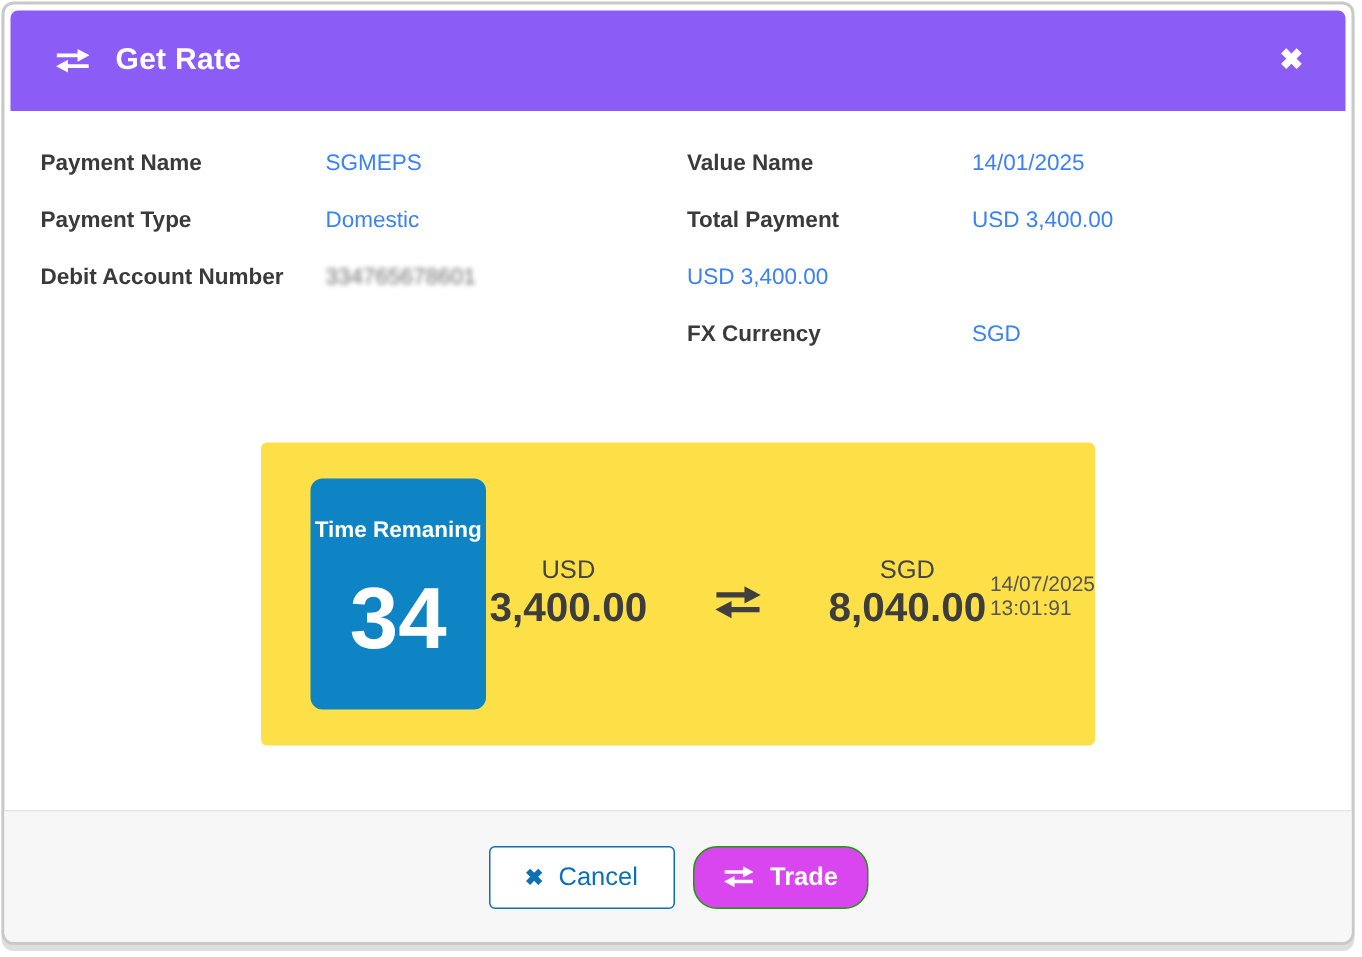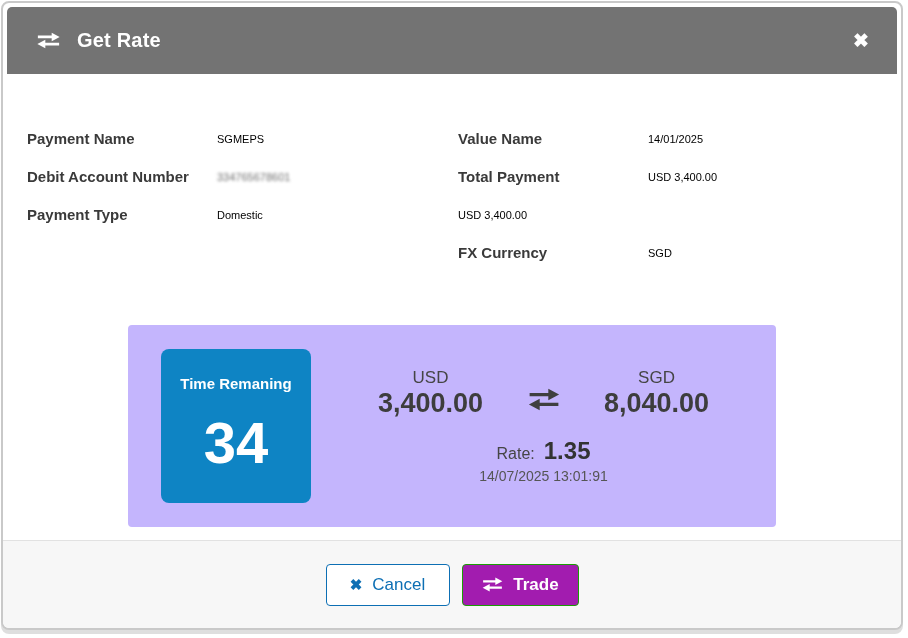--- a/index.html
+++ b/index.html
@@ -7,48 +7,48 @@
   .stage { position:relative; width:908px; height:638px; overflow:hidden; }
 
   .dialog {
     position:absolute; left:1px; top:1px; width:902px; height:629px;
     background:#ffffff; border:2px solid #c9c9c9; border-radius:8px;
     box-shadow:0 4px 0 rgba(0,0,0,.13);
   }
 
   
   .modal-header {
-    margin:4px 4px 0 4px; height:67px; background:#737373;
+    margin:4px 4px 0 4px; height:67px; background:#8b5cf6;
     border-radius:5px 5px 0 0; display:flex; align-items:center; padding:0 28px;
     color:#ffffff;
   }
   .hdr-icon { display:flex; align-items:center; margin-right:15px; color:#ffffff; }
   .hdr-title { font-size:20px; font-weight:700; letter-spacing:.2px; }
   .hdr-close { margin-left:auto; font-size:19px; font-weight:700; cursor:pointer; line-height:1; }
 
   
-  .details { display:grid; grid-template-columns:1fr 1fr; padding:55px 24px 0 24px; column-gap:12px; }
+  .details { display:grid; grid-template-columns:1fr 1fr; padding:25px 24px 0 24px; column-gap:12px; }
   .drow { display:flex; margin-bottom:18px; line-height:20px; }
   .lbl { width:190px; flex:0 0 190px; font-size:15px; font-weight:700; color:#3a3a3a; }
-  .val { font-size:11px; color:#000000; }
+  .val { font-size:15px; color:#3b82f6; }
   .masked { filter:blur(1.7px); color:#6f6f6f; }
 
   
   .rate-panel {
-    width:648px; height:202px; margin:44px auto 16px auto; background:#c4b5fd;
+    width:556px; height:202px; margin:44px auto 16px auto; background:#fde047;
     border-radius:4px; display:flex; align-items:center; padding-left:33px;
   }
   .timer-tile {
     width:150px; height:154px; background:#0e84c4; border-radius:8px; color:#ffffff;
     display:flex; flex-direction:column; align-items:center;
   }
   .timer-label { font-size:15px; font-weight:600; margin-top:26px; }
   .timer-value { font-size:58px; font-weight:700; line-height:1; margin-top:22px; }
 
-  .rate-right { flex:1; display:flex; flex-direction:column; align-items:center; }
+  .rate-right { flex:1; display:flex; flex-direction:row; align-items:center; }
   .currency-row { display:flex; align-items:flex-start; gap:40px; }
   .cur-block { text-align:center; min-width:110px; }
   .cur-label { font-size:17px; color:#454545; }
   .cur-amount { font-size:27px; font-weight:700; color:#3d3d3d; line-height:1.15; }
   .swap-dark { color:#3f3f3f; margin-top:20px; display:flex; }
 
   .rate-row { margin-top:17px; display:flex; align-items:baseline; gap:9px; }
   .rate-label { font-size:16px; color:#454545; }
   .rate-value { font-size:24px; font-weight:700; color:#333333; }
   .timestamp { font-size:14px; color:#555555; margin-top:3px; }
@@ -60,22 +60,22 @@
     display:flex; align-items:center; justify-content:center; gap:12px;
   }
   button { font-family:"Liberation Sans", sans-serif; cursor:pointer; }
   .btn-cancel {
     width:124px; height:42px; background:#ffffff; border:1px solid #0d6fb4;
     border-radius:4px; color:#0d6fb4; font-size:17px;
     display:flex; align-items:center; justify-content:center; gap:10px;
   }
   .btn-cancel .x-icon { font-size:15px; font-weight:700; }
   .btn-trade {
-    width:117px; height:42px; background:#a21caf; border:1px solid #1b9c04;
-    border-radius:4px; color:#ffffff; font-size:17px; font-weight:600;
+    width:117px; height:42px; background:#d946ef; border:1px solid #1b9c04;
+    border-radius:16px; color:#ffffff; font-size:17px; font-weight:600;
     display:flex; align-items:center; justify-content:center; gap:9px;
   }
   .swap-white { display:flex; color:#ffffff; }
 </style>
 </head>
 <body>
 
 <div class="stage">
   <div class="dialog">
 
@@ -90,26 +90,26 @@
       <span class="hdr-close">✖</span>
     </div>
 
     <div class="details">
       <div class="dcol">
         <div class="drow">
           <span class="lbl">Payment Name</span>
           <span class="val">SGMEPS</span>
         </div>
         <div class="drow">
+          <span class="lbl">Payment Type</span>
+          <span class="val">Domestic</span>
+        </div>
+        <div class="drow">
           <span class="lbl">Debit Account Number</span>
           <span class="val masked">334765678601</span>
-        </div>
-        <div class="drow">
-          <span class="lbl">Payment Type</span>
-          <span class="val">Domestic</span>
         </div>
       </div>
       <div class="dcol">
         <div class="drow">
           <span class="lbl">Value Name</span>
           <span class="val">14/01/2025</span>
         </div>
         <div class="drow">
           <span class="lbl">Total Payment</span>
           <span class="val">USD 3,400.00</span>
@@ -139,24 +139,20 @@
             <svg width="36" height="23" viewBox="0 0 24 16" aria-hidden="true" fill="currentColor">
               <path d="M2 3.4 H15 V0.6 L22.5 4.6 15 8.6 V5.8 H2 Z"></path>
               <path d="M22 10.2 H9 V7.4 L1.5 11.4 9 15.4 V12.6 H22 Z"></path>
             </svg>
           </span>
           <div class="cur-block">
             <div class="cur-label">SGD</div>
             <div class="cur-amount">8,040.00</div>
           </div>
         </div>
-        <div class="rate-row">
-          <span class="rate-label">Rate:</span>
-          <span class="rate-value">1.35</span>
-        </div>
         <div class="timestamp">14/07/2025 13:01:91</div>
       </div>
     </div>
 
     <div class="footer">
       <button class="btn-cancel">
         <span class="x-icon">✖</span>
         <span>Cancel</span>
       </button>
       <button class="btn-trade">

